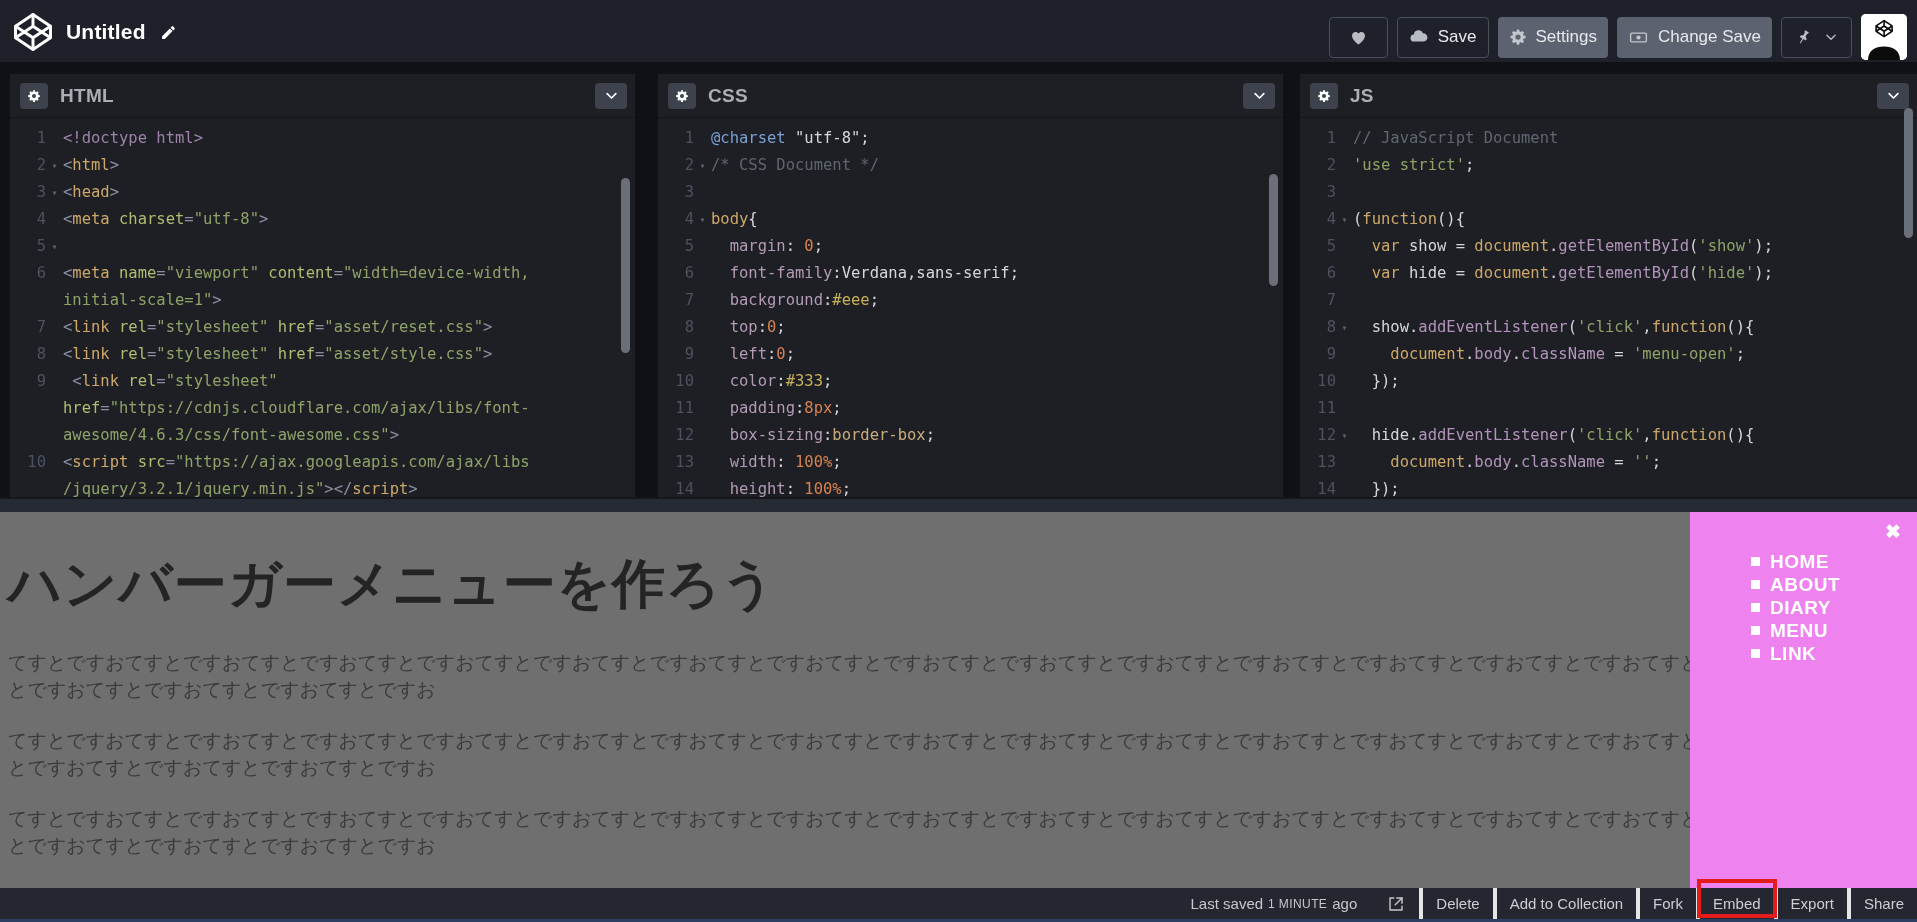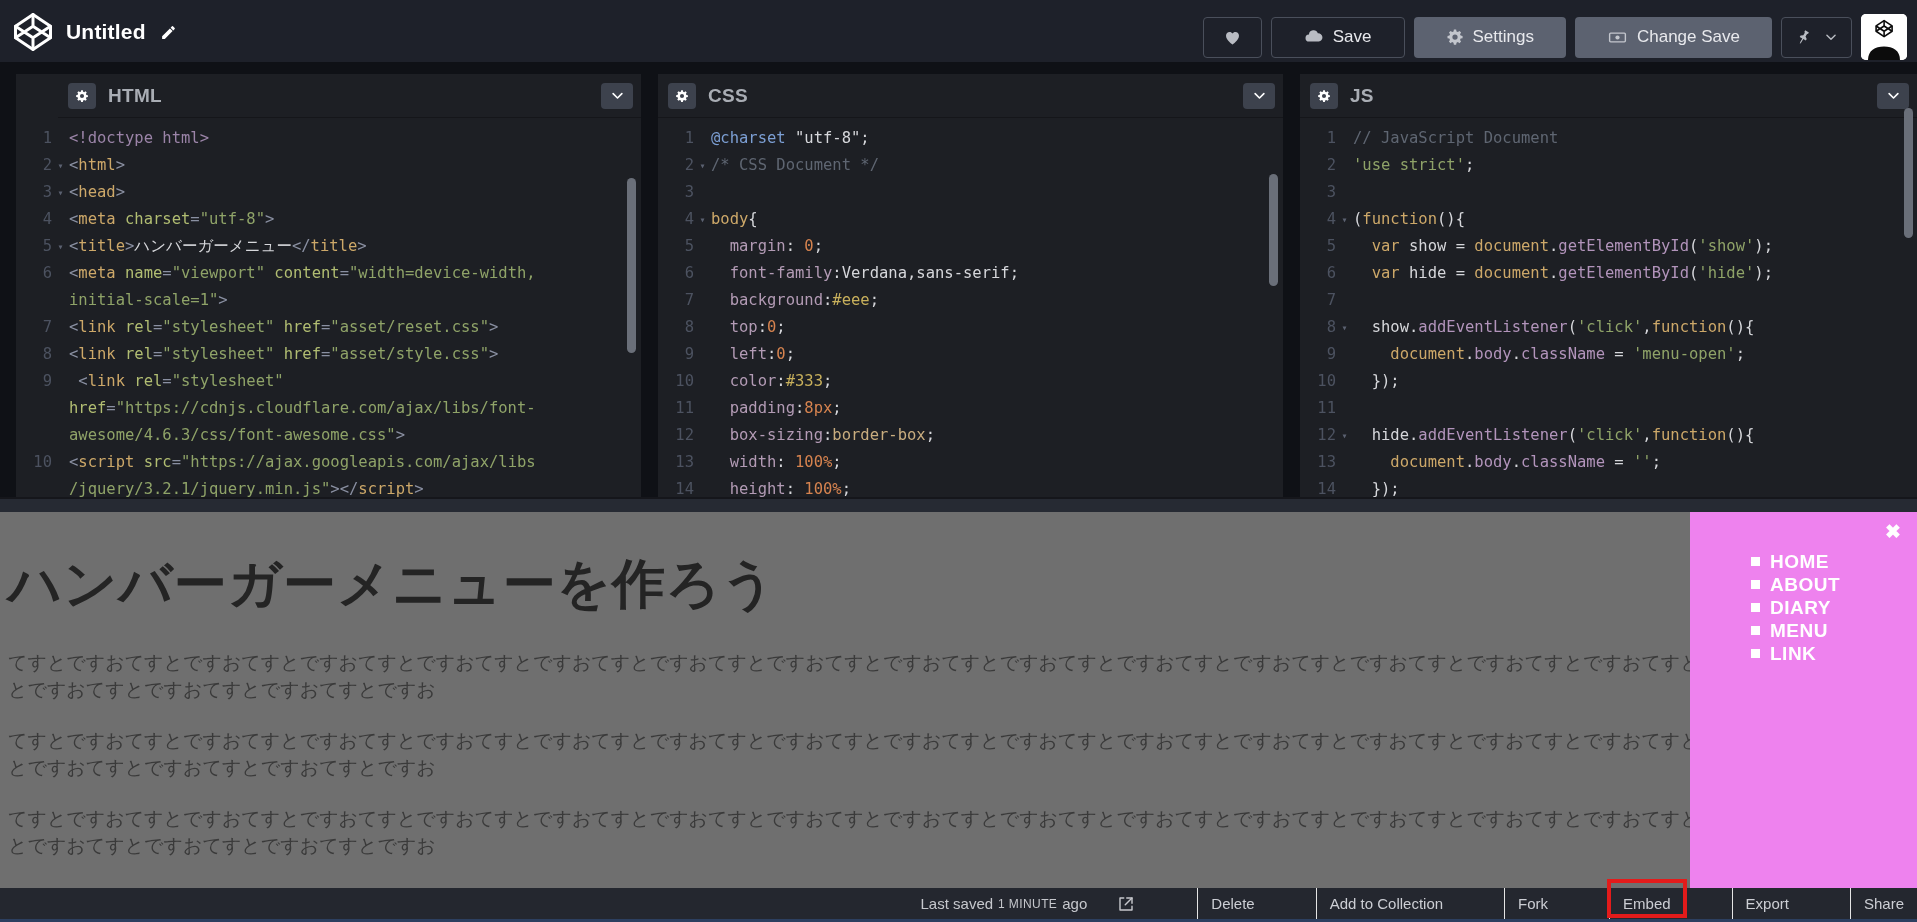--- a/index.html
+++ b/index.html
@@ -7,31 +7,31 @@
   body { position:relative; background:#0f1116; font-family:"Liberation Sans", sans-serif; }
 
   
   .app-header { position:absolute; left:0; top:0; width:1917px; height:62px; background:#1e212a; }
   .brand { position:absolute; left:12px; top:11px; display:flex; align-items:center; gap:12px; }
   .brand svg { display:block; }
   .pen-title { color:#fff; font-size:21px; font-weight:bold; letter-spacing:.2px; }
   .pencil { color:#fff; margin-left:2px; display:flex; }
   .hdr-actions { position:absolute; right:10px; top:14px; display:flex; align-items:center; gap:9px; }
   .btn { height:41px; border-radius:4px; display:flex; align-items:center; gap:9px;
-         padding:0 32px; font-size:17px; color:#e8e9ed; cursor:pointer; background:transparent; }
+         padding:0 11px; font-size:17px; color:#e8e9ed; cursor:pointer; background:transparent; }
   .btn.outline { border:1px solid #4a4f5b; }
   .btn.fill { background:#5c6270; }
   .btn .ico { display:flex; color:#b9bcc3; }
   .btn.fill .ico { color:#c3c6cd; }
   .avatar { width:46px; height:46px; background:#fff; border-radius:5px; overflow:hidden; cursor:pointer; }
 
   
   .editors { position:absolute; left:0; top:70px; width:1917px; height:427px; background:#0f1116; }
   .panel { position:absolute; top:4px; bottom:0; background:#1d1f24; }
-  .panel-html { left:16px;  width:625px;padding-left:42px; }
+  .panel-html { left:10px;  width:625px; }
   .panel-css  { left:658px; width:625px; }
   .panel-js   { left:1300px; width:617px; }
   .panel-header { height:44px; display:flex; align-items:center; padding:0 8px 0 10px; gap:12px;
                   border-bottom:1px solid #15161a; }
   .icon-btn { background:#3d424d; border-radius:4px; display:flex; align-items:center; justify-content:center; cursor:pointer; }
   .gear-btn { width:28px; height:26px; }
   .collapse-btn { width:32px; height:26px; margin-left:auto; }
   .panel-title { color:#a9adb4; font-size:19px; font-weight:bold; letter-spacing:.3px; }
   .code-body { position:absolute; left:0; right:0; top:44px; bottom:0; overflow:hidden; padding-top:7px;
                font-family:"DejaVu Sans Mono", monospace; cursor:text; }
@@ -67,21 +67,21 @@
                   font-weight:bold; line-height:23px; letter-spacing:.5px; cursor:pointer; }
   .sq-bullet { width:9px; height:9px; background:#fff; flex:none; }
 
   
   .footer { position:absolute; left:0; top:888px; width:1917px; height:34px; background:#24272f;
             border-bottom:3px solid #2c3f60; display:flex; align-items:stretch; font-size:15px; color:#ccced4; }
   .fgroup { display:flex; align-items:stretch; }
   .fgroup-right { margin-left:auto; }
   .fitem { display:flex; align-items:center; padding:0 14px; cursor:pointer; }
   .fgroup-left .fitem { border-right:1px solid #383c47; }
-  .fgroup-right .fitem { border-left:1px solid #e5e5e5; padding:2px 13px;margin-left:48px; }
+  .fgroup-right .fitem { border-left:4px solid #e5e5e5; padding:2px 13px; }
   .saved { display:flex; align-items:center; gap:5px; padding:0 16px; color:#c6c8cd; }
   .saved-time { text-transform:uppercase; font-size:12px; letter-spacing:.4px; padding-top:1px; }
   .open-btn { display:flex; align-items:center; padding:0 14px; cursor:pointer; color:#c6c8cd; }
   .hl { position:relative; }
   .hl::after { content:""; position:absolute; left:-3px; right:-3px; top:-9px; bottom:1px;
                border:4px solid #e31b1b; pointer-events:none; }
 </style>
 </head>
 <body>
 
@@ -190,21 +190,20 @@
           <span class="code"><span class="tk-pun">&lt;</span><span class="tk-tag">head</span><span class="tk-pun">&gt;</span></span>
         </div>
         <div class="code-row">
           <span class="ln">4</span>
           <span class="fold"></span>
           <span class="code"><span class="tk-pun">&lt;</span><span class="tk-tag">meta</span><span class="tk-plain"> </span><span class="tk-attr">charset</span><span class="tk-pun">=</span><span class="tk-str">"utf-8"</span><span class="tk-pun">&gt;</span></span>
         </div>
         <div class="code-row">
           <span class="ln">5</span>
           <span class="fold">▾</span>
-          <span class="code"><span class="tk-pun">&lt;</span><span class="tk-tag">title</span><span class="tk-pun">&gt;</span><span class="tk-plain">ハンバーガーメニュー</span><span class="tk-pun">&lt;</span><span class="tk-pun">/</span><span class="tk-tag">title</span><span class="tk-pun">&gt;</span></span>
         </div>
         <div class="code-row">
           <span class="ln">6</span>
           <span class="fold"></span>
           <span class="code"><span class="tk-pun">&lt;</span><span class="tk-tag">meta</span><span class="tk-plain"> </span><span class="tk-attr">name</span><span class="tk-pun">=</span><span class="tk-str">"viewport"</span><span class="tk-plain"> </span><span class="tk-attr">content</span><span class="tk-pun">=</span><span class="tk-str">"width=device-width,</span></span>
         </div>
         <div class="code-row">
           <span class="ln"></span>
           <span class="fold"></span>
           <span class="code"><span class="tk-str">initial-scale=1"</span><span class="tk-pun">&gt;</span></span>

